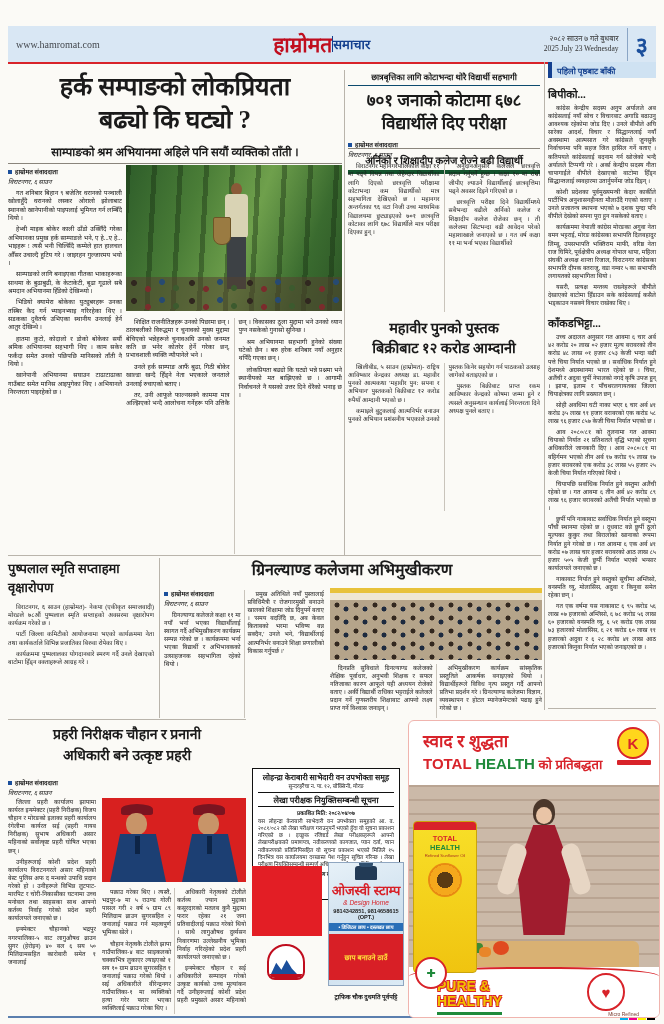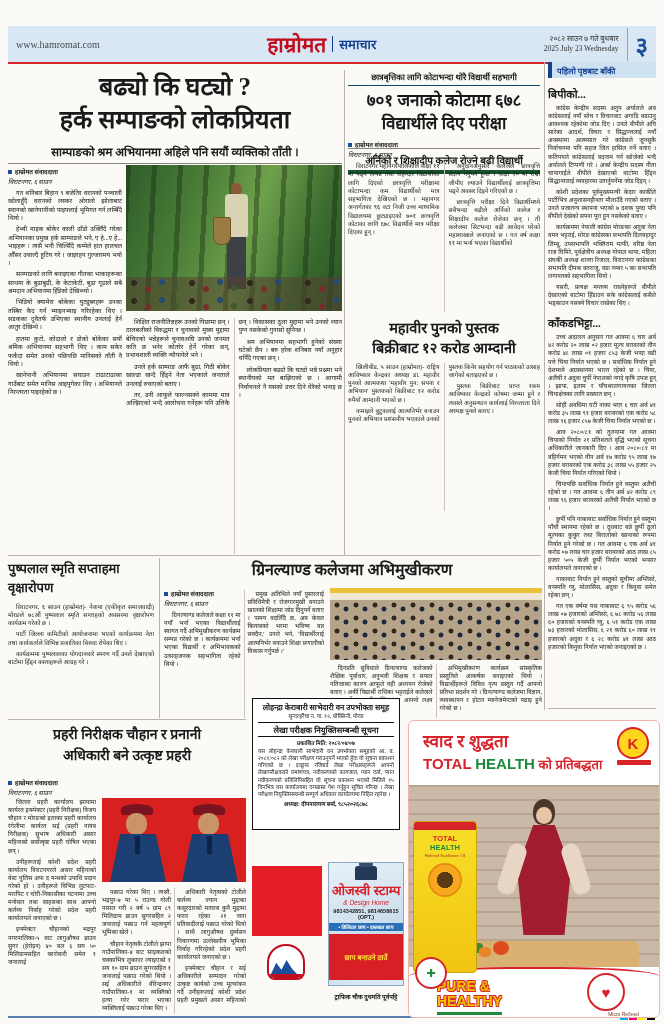--- a/index.html
+++ b/index.html
@@ -1,21 +1,21 @@
 <!DOCTYPE html>
 <html><head>
 <meta charset="utf-8">
 <style>
   html,body{margin:0;padding:0;}
   body{width:664px;height:1024px;position:relative;background:#fbfaf6;font-family:"Liberation Serif",serif;color:#1a1a1a;}
   .abs{position:absolute;}
   
   .hdr{left:8px;top:26px;width:648px;height:38px;background:#d9e7f4;border-bottom:2px solid #d8232a;display:flex;align-items:center;justify-content:space-between;padding:0 8px;box-sizing:border-box;}
   .site{font-size:10px;color:#44484e;}
-  .mast{display:flex;align-items:center;gap:6px;}
+  .mast{display:flex;align-items:center;}
   .mast .nm{font-size:21px;font-weight:bold;color:#c00d1e;}
   .mast .dv{width:1px;height:16px;background:#14408f;}
   .mast .sec{font-size:13px;font-weight:bold;color:#14408f;}
   .hright{display:flex;align-items:center;gap:8px;}
   .dates{text-align:right;font-size:7.5px;line-height:1.4;color:#333;}
   .pgno{font-size:24px;font-weight:bold;color:#1b4f9c;border-left:1px solid #8aa5c5;padding-left:8px;}
   
   .vr{width:1px;background:#b9b4ab;}
   .hr{height:1px;background:#b9b4ab;}
   .hr2{height:2px;background:#5b7fae;}
@@ -73,21 +73,21 @@
   .pol-byl{left:8px;top:778px;width:100px;}
   .pol-left{left:8px;top:798px;width:88px;height:216px;font-size:6.1px;overflow:hidden;}
   .photobox{left:102px;top:798px;width:144px;height:84px;background:#d8201f;display:flex;justify-content:space-around;align-items:flex-end;}
   .officer{position:relative;width:58px;height:78px;}
   .officer .beret{position:absolute;left:12px;top:0;width:32px;height:11px;background:#7a1420;border-radius:60% 60% 20% 20%;}
   .officer .face{position:absolute;left:17px;top:9px;width:21px;height:22px;background:#c89468;border-radius:45%;}
   .officer .unif{position:absolute;left:1px;top:30px;width:56px;height:48px;background:#1c3f73;clip-path:polygon(18% 0,82% 0,100% 100%,0 100%);}
   .officer .tie{position:absolute;left:26px;top:32px;width:5px;height:18px;background:#0d2446;}
   .pol-bot{left:102px;top:888px;width:144px;height:126px;font-size:6.1px;overflow:hidden;column-count:2;column-gap:6px;column-rule:1px solid #c9c4bb;}
   
-  .notice{left:252px;top:698px;width:148px;height:132px;border:1.5px solid #111;background:#fff;padding:3px 5px;box-sizing:border-box;text-align:center;font-family:"Liberation Serif",serif;}
+  .notice{left:252px;top:768px;width:148px;height:132px;border:1.5px solid #111;background:#fff;padding:3px 5px;box-sizing:border-box;text-align:center;font-family:"Liberation Serif",serif;}
   .notice .t{font-size:7.8px;font-weight:bold;}
   .notice .s{font-size:5.6px;}
   .notice .hd{font-size:8.2px;font-weight:bold;border-top:1px solid #111;border-bottom:1px solid #111;margin:2px 0;padding:1px 0;}
   .notice .d{font-size:5.6px;font-weight:bold;margin:1px 0;}
   .notice .b{font-size:5.5px;text-align:justify;line-height:1.3;}
   .notice .sg{font-size:5.8px;font-weight:bold;margin-top:2px;}
   
   .redrect{left:252px;top:866px;width:70px;height:70px;background:#e31e25;}
   .emblem{left:264px;top:942px;width:44px;height:40px;display:flex;align-items:center;justify-content:center;}
   .emb{width:34px;height:32px;border:2px solid #c00d1e;border-radius:50% 50% 8px 8px;position:relative;background:#fff;overflow:hidden;}
@@ -167,22 +167,22 @@
 <div class="abs hr" style="left:548px;top:708px;width:108px"></div>
 <div class="abs hr2" style="left:8px;top:1016px;width:648px"></div>
 <div class="abs cmyk">
     <div class="cy"></div>
     <div class="mg"></div>
     <div class="yl"></div>
     <div class="bk"></div>
   </div>
 
 <div class="abs lead-h">
+  <div class="h">हर्क सम्पाङको लोकप्रियता</div>
   <div class="h">बढ्यो कि घट्यो ?</div>
-  <div class="h">हर्क सम्पाङको लोकप्रियता</div>
   <div class="sub">साम्पाङको श्रम अभियानमा अहिले पनि सयौं व्यक्तिको ताँती ।</div>
 </div>
 <div class="abs lead-left just">
   <div class="byl">
       <span class="sq"></span>
       <span>हाम्रोमत संवाददाता</span>
     </div>
   <div class="dl">विराटनगर, ६ साउन</div>
   <div>
       <p>गत शनिबार बिहान ९ बजेतिर धरानको पञ्चाली खोलाहुँदै धरानको लस्कर ओरालो झोलाबाट स्थानको खानेपानीको पाइपलाई भूमिगत गर्न लम्बिँदै थियो ।</p>

